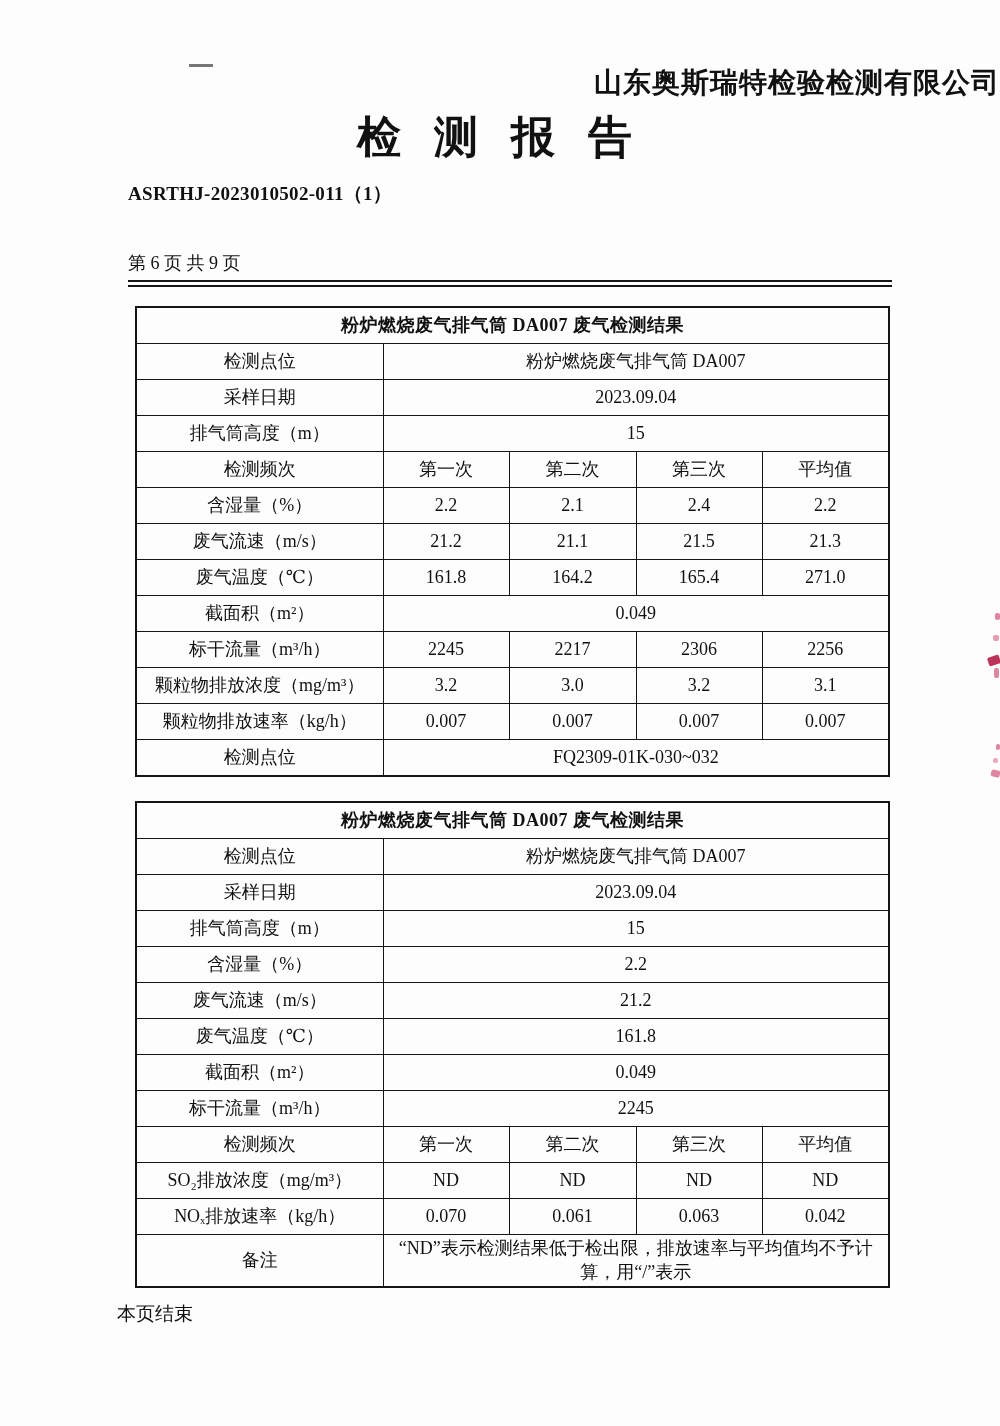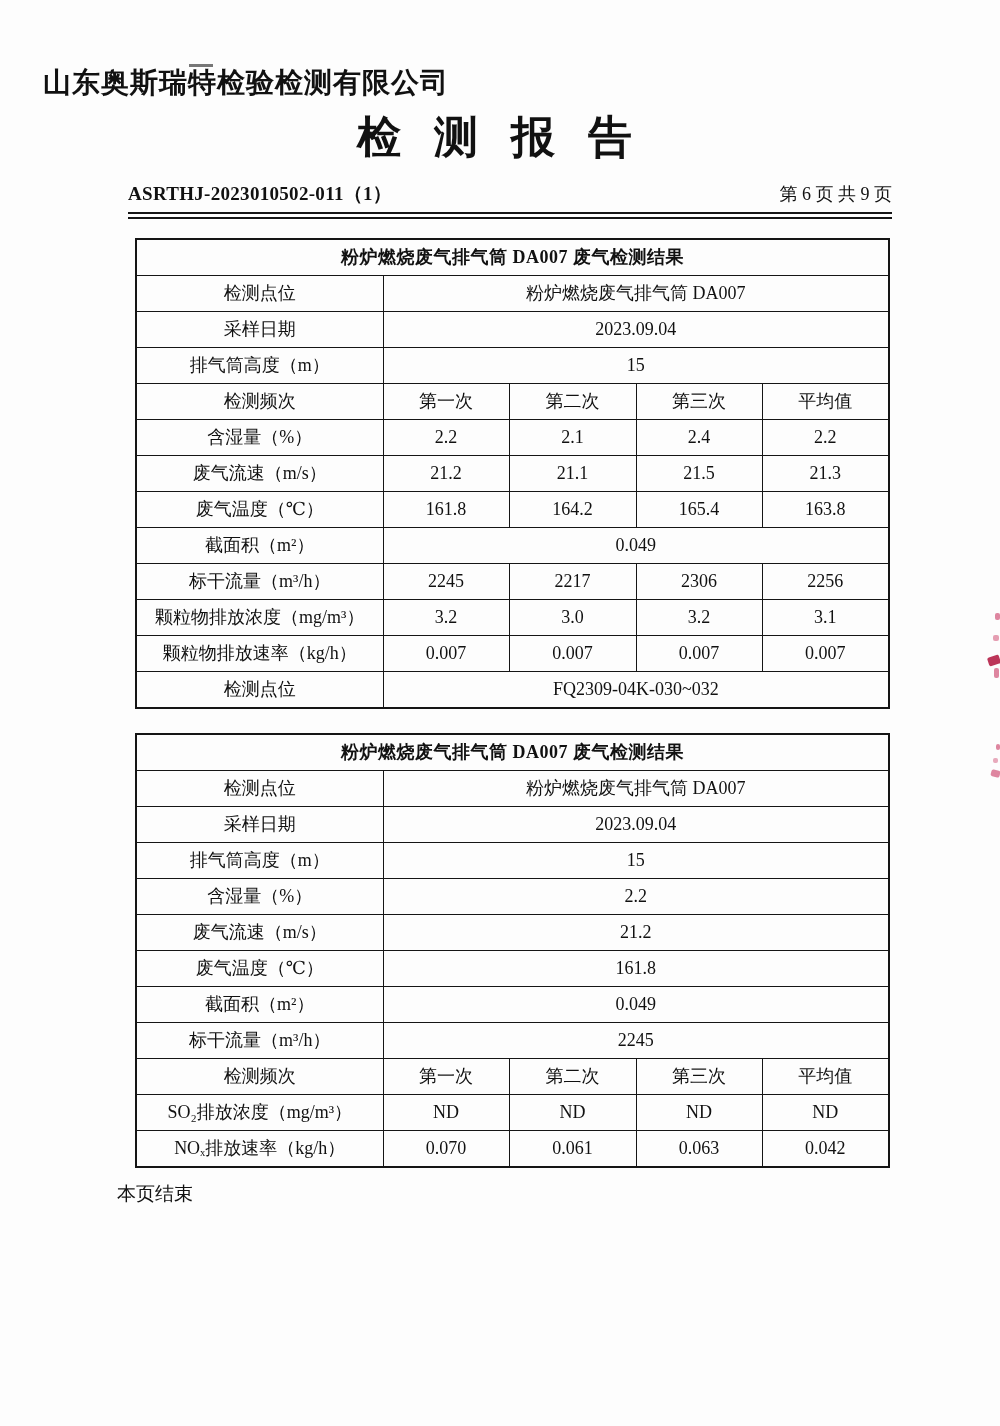--- a/index.html
+++ b/index.html
@@ -2,25 +2,25 @@
 <html><head>
 <meta charset="utf-8">
 <style>
   html,body{margin:0;padding:0;}
   body{
     width:1000px;height:1426px;position:relative;overflow:hidden;
     background:#fdfdfd;color:#111;
     font-family:"Liberation Serif","DejaVu Serif",serif;
   }
   .page{position:relative;width:1000px;height:1426px;}
-  .company{margin-top:64px;text-align:left;font-size:28px;font-weight:700;letter-spacing:1px;padding-left:43px;}
+  .company{margin-top:64px;text-align:right;font-size:28px;font-weight:700;letter-spacing:1px;padding-left:43px;}
   .report-title{margin-top:6px;text-align:center;font-size:44px;font-weight:700;letter-spacing:11px;}
-  .meta-row{margin:14px 0 0 128px;width:764px;display:flex;justify-content:space-between;align-items:baseline;}
+  .meta-row{margin:14px 0 0 128px;width:764px;display:flex;justify-content:space-between;align-items:baseline;flex-direction:column;}
   .report-no{font-size:19px;font-weight:700;letter-spacing:.3px;}
-  .page-info{font-size:18px;}
+  .page-info{font-size:18px;margin-top:44px;}
   .double-rule{margin:5px 0 0 128px;width:764px;height:3px;border-top:2px solid #151515;border-bottom:2px solid #151515;}
   .doc-table{margin:19px 0 0 135px;width:753px;border-collapse:collapse;border:2px solid #151515;table-layout:fixed;}
   .doc-table + .doc-table{margin-top:24px;}
   .doc-table td{
     border:1px solid #151515;text-align:center;vertical-align:middle;
     font-size:18px;height:33px;padding:1px 4px;line-height:1.35;
   }
   .table-title{font-weight:700;font-size:19px;height:36px;letter-spacing:.5px;}
   .remark{height:64px;padding:4px 20px;line-height:1.8;}
   .end-note{margin:13px 0 0 117px;font-size:19px;}
@@ -91,21 +91,21 @@
           <td>21.2</td>
           <td>21.1</td>
           <td>21.5</td>
           <td>21.3</td>
         </tr>
         <tr>
           <td>废气温度（℃）</td>
           <td>161.8</td>
           <td>164.2</td>
           <td>165.4</td>
-          <td>163.8</td>
+          <td>271.0</td>
         </tr>
         <tr>
           <td>截面积（m²）</td>
           <td colspan="4">0.049</td>
         </tr>
         <tr>
           <td>标干流量（m³/h）</td>
           <td>2245</td>
           <td>2217</td>
           <td>2306</td>
@@ -120,21 +120,21 @@
         </tr>
         <tr>
           <td>颗粒物排放速率（kg/h）</td>
           <td>0.007</td>
           <td>0.007</td>
           <td>0.007</td>
           <td>0.007</td>
         </tr>
         <tr>
           <td>检测点位</td>
-          <td colspan="4">FQ2309-04K-030~032</td>
+          <td colspan="4">FQ2309-01K-030~032</td>
         </tr>
       </tbody>
   </table>
 
   <table class="doc-table">
     <colgroup>
       <col style="width:247px">
         <col style="width:126px">
         <col style="width:127px">
         <col style="width:126px">
@@ -189,20 +189,24 @@
           <td>ND</td>
           <td>ND</td>
           <td>ND</td>
         </tr>
         <tr>
           <td>NOₓ排放速率（kg/h）</td>
           <td>0.070</td>
           <td>0.061</td>
           <td>0.063</td>
           <td>0.042</td>
+        </tr>
+        <tr>
+          <td>备注</td>
+          <td colspan="4" class="remark">“ND”表示检测结果低于检出限，排放速率与平均值均不予计算，用“/”表示</td>
         </tr>
       </tbody>
   </table>
 
   <div class="end-note">本页结束</div>
 
   <div class="red-marks">
     <i class="rm1"></i>
     <i class="rm2"></i>
     <i class="rm3"></i>

